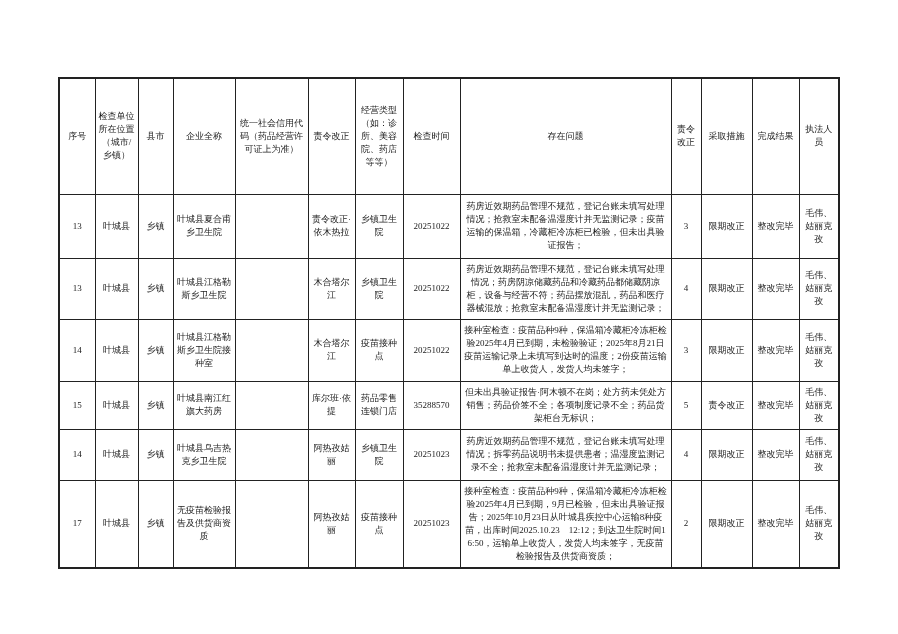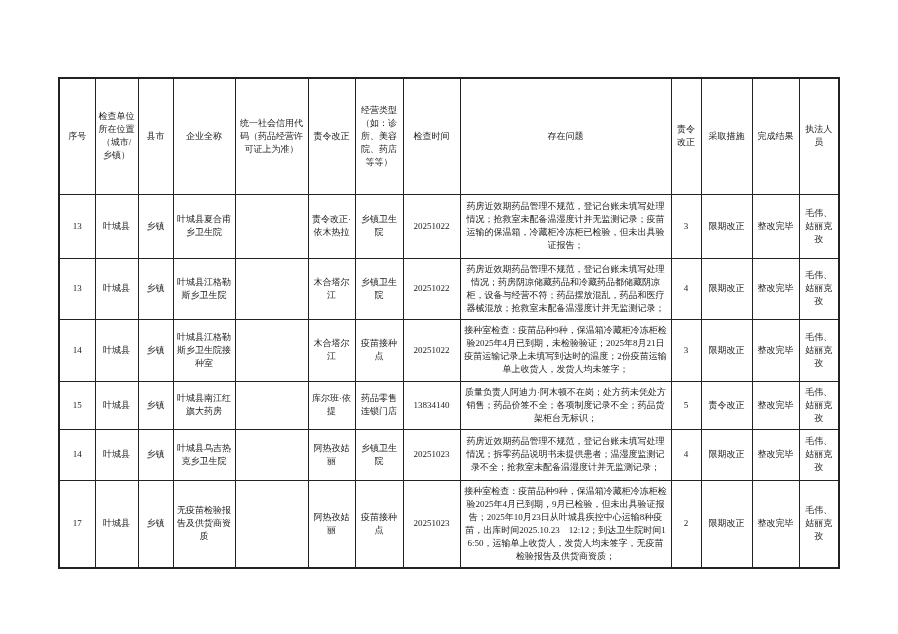--- a/index.html
+++ b/index.html
@@ -132,22 +132,22 @@
           <td class="col-officers">毛伟、姑丽克孜</td>
         </tr>
         <tr style="height: 48px;">
           <td class="col-index">15</td>
           <td class="col-location">叶城县</td>
           <td class="col-county">乡镇</td>
           <td class="col-company">叶城县南江红旗大药房</td>
           <td class="col-credit_code"></td>
           <td class="col-legal_rep">库尔班·依提</td>
           <td class="col-business_type">药品零售连锁门店</td>
-          <td class="col-check_date">13834140</td>
-          <td class="col-problems">质量负责人阿迪力·阿木顿不在岗；处方药未凭处方销售；药品价签不全；各项制度记录不全；药品货架柜台无标识；</td>
+          <td class="col-check_date">35288570</td>
+          <td class="col-problems">但未出具验证报告·阿木顿不在岗；处方药未凭处方销售；药品价签不全；各项制度记录不全；药品货架柜台无标识；</td>
           <td class="col-problem_count">5</td>
           <td class="col-measures">责令改正</td>
           <td class="col-result">整改完毕</td>
           <td class="col-officers">毛伟、姑丽克孜</td>
         </tr>
         <tr style="height: 51px;">
           <td class="col-index">14</td>
           <td class="col-location">叶城县</td>
           <td class="col-county">乡镇</td>
           <td class="col-company">叶城县乌吉热克乡卫生院</td>

